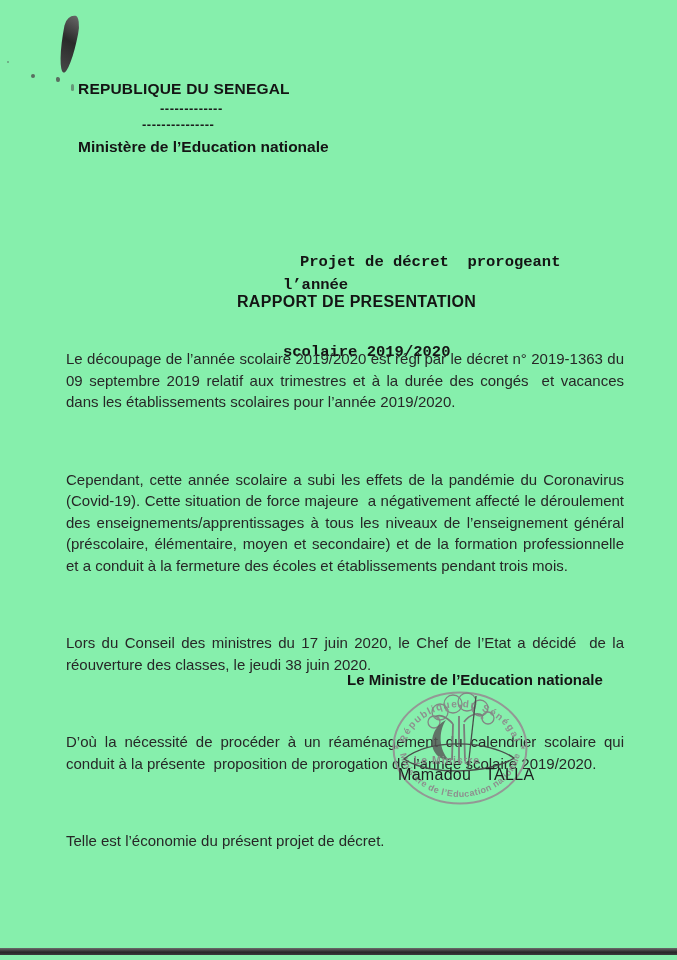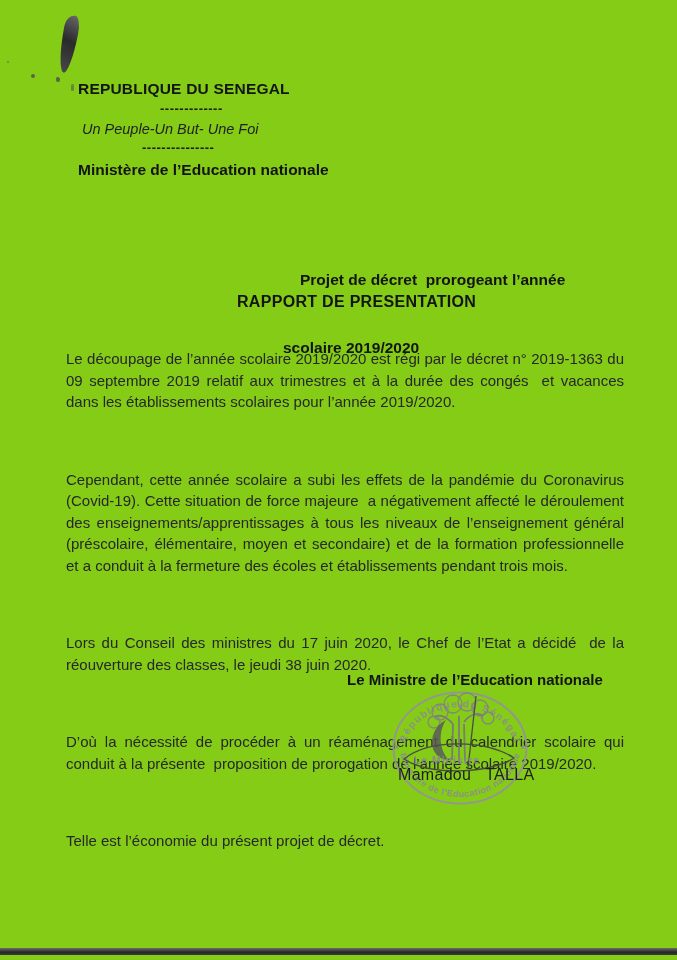--- a/index.html
+++ b/index.html
@@ -1,19 +1,19 @@
 <!DOCTYPE html>
 <html><head>
 <meta charset="utf-8">
 <style>
   * { margin:0; padding:0; box-sizing:border-box; }
   html,body { background:#e8e8e8; }
   .page {
     position:relative; width:677px; height:960px; margin:0 auto;
-    background:#84cc16; overflow:hidden;
+    background:#86efac; overflow:hidden;
     font-family:"Liberation Sans", sans-serif; color:#262626;
   }
   
   .ink-smudge {
     position:absolute; left:61px; top:15px; width:15px; height:58px;
     background:linear-gradient(200deg, #6a6a6a 0%, #2a2a2a 45%, #4a4a4a 100%);
     border-radius:60% 40% 45% 55% / 20% 30% 70% 80%;
     transform:rotate(11deg);
   }
   .speckle { position:absolute; background:#4e4e4e; border-radius:50%; opacity:.8; }
@@ -23,22 +23,22 @@
   .sp4 { left:71px; top:84px; width:3px; height:7px; border-radius:2px; opacity:.55; }
   
   .letterhead { position:absolute; left:78px; top:79px; width:330px; color:#141414; }
   .republic { font-size:15.5px; font-weight:bold; letter-spacing:.2px; line-height:19px; }
   .sep { font-size:13px; font-weight:bold; line-height:14px; letter-spacing:.5px; color:#1c1c1c; }
   .sep1 { padding-left:82px; margin-top:4px; }
   .motto { font-size:14.5px; font-style:italic; padding-left:4px; margin-top:4px; line-height:19px; color:#1f1f1f; }
   .sep2 { padding-left:64px; margin-top:2px; }
   .ministry { font-size:15.5px; font-weight:bold; margin-top:5px; line-height:19px; }
   
-  .doc-title { position:absolute; left:283px; top:224px; width:312px;
-    font-size:15.5px; font-weight:bold; line-height:22.5px; color:#141414; white-space:pre-wrap; }
+  .doc-title { position:absolute; left:283px; top:206px; width:312px;
+    font-size:15.5px; font-weight:bold; line-height:22.5px; color:#141414; white-space:pre-wrap;font-family:Liberation Mono, monospace; }
   .doc-title .t1 { text-indent:17px; }
   .section-heading { position:absolute; left:237px; top:270px;
     font-size:16px; font-weight:bold; letter-spacing:.3px; color:#141414;margin-top:23px; }
   
   .body-text { position:absolute; left:66px; top:305px; width:558px;
     font-size:15px; line-height:21.5px; text-align:justify; white-space:pre-wrap; color:#272727; }
   .body-text p { margin:0 0 13px 0; }
   
   .sig-title { position:absolute; left:347px; top:671px; font-size:15px; font-weight:bold;
     color:#141414; z-index:3;text-align:right; }
@@ -61,21 +61,20 @@
 
   <div class="ink-smudge"></div>
   <div class="speckle sp1"></div>
   <div class="speckle sp2"></div>
   <div class="speckle sp3"></div>
   <div class="speckle sp4"></div>
 
   <header class="letterhead">
     <div class="republic">REPUBLIQUE DU SENEGAL</div>
     <div class="sep sep1">-------------</div>
-    <div class="motto">Un Peuple-Un But- Une Foi</div>
     <div class="sep sep2">---------------</div>
     <div class="ministry">Ministère de l’Education nationale</div>
   </header>
 
   <div class="doc-title">
     <div class="t1">Projet de décret  prorogeant l’année</div>
     <div class="t2">scolaire 2019/2020</div>
   </div>
 
   <div class="section-heading">RAPPORT DE PRESENTATION</div>

